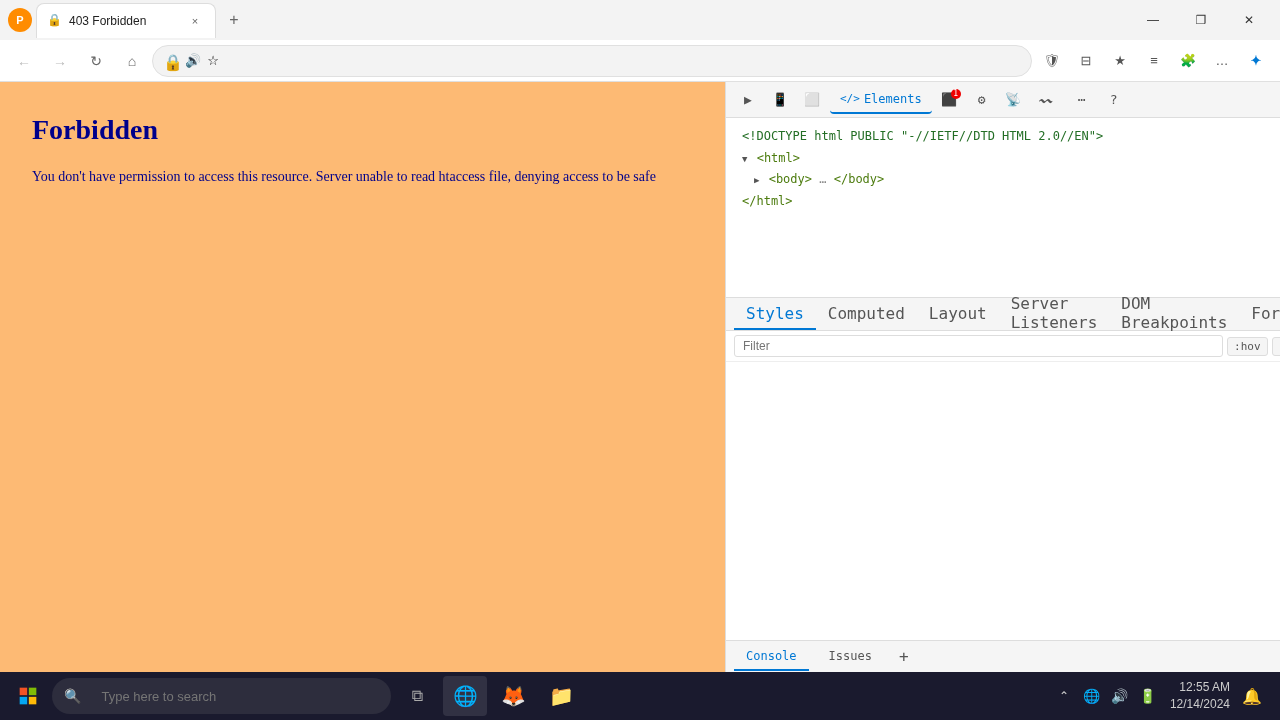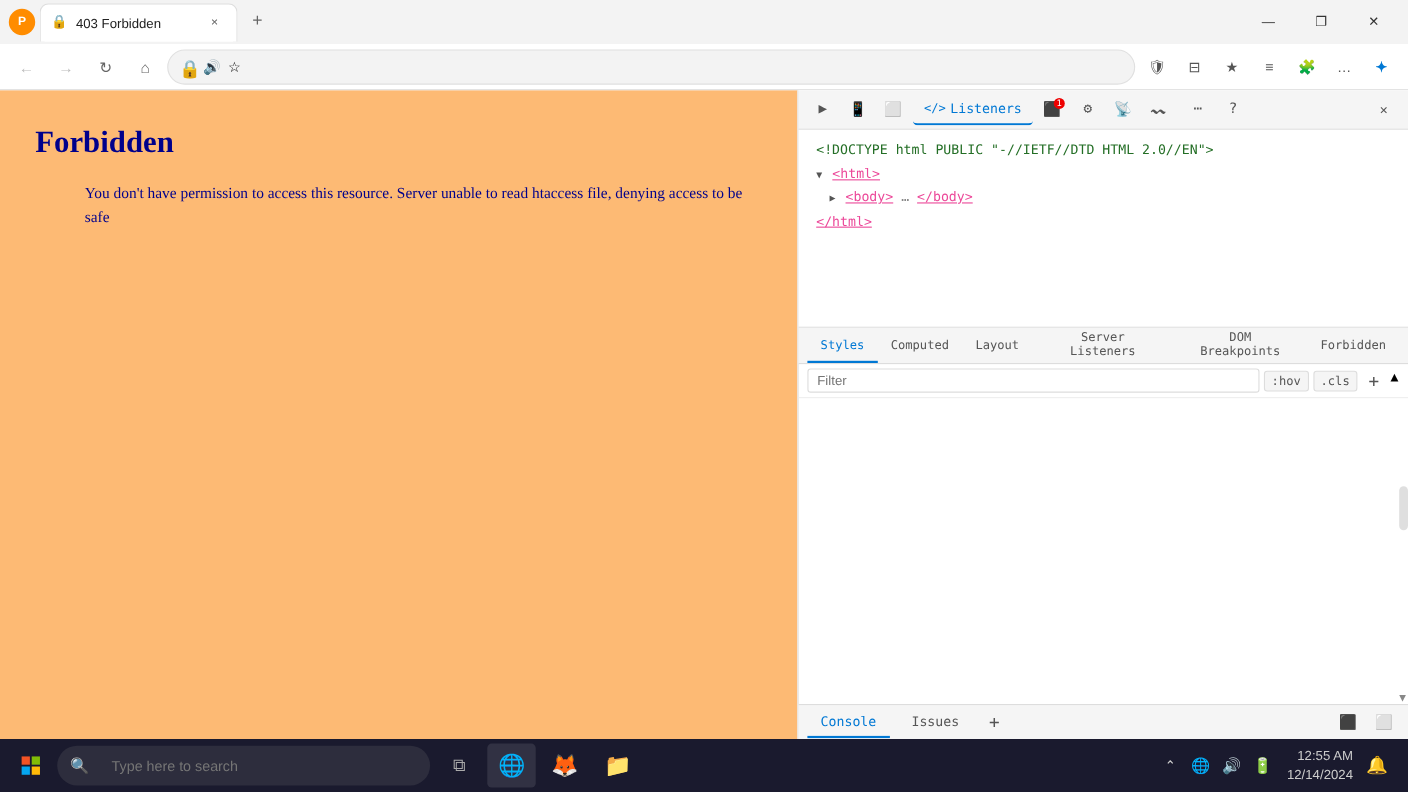--- a/index.html
+++ b/index.html
@@ -106,21 +106,21 @@
     
     .browser-content {
       flex: 0 0 725px; background: #fdba74; padding: 32px; overflow-y: auto;
     }
     .forbidden-title {
       font-size: 28px; font-weight: bold; color: #00008b;
       font-family: 'Times New Roman', serif; margin-bottom: 20px;
     }
     .forbidden-text {
       font-size: 14px; color: #00008b; font-family: 'Times New Roman', serif;
-      line-height: 1.6; margin-bottom: 10px; margin-left: 45px;
+      line-height: 1.6; margin-bottom: 10px;
     }
 
     
     .devtools-panel {
       flex: 1; background: #fff; border-left: 1px solid #ddd;
       display: flex; flex-direction: column; font-family: monospace; font-size: 12px;
     }
     .devtools-toolbar {
       height: 36px; background: #f5f5f5; display: flex; align-items: center;
       padding: 0 8px; gap: 4px; border-bottom: 1px solid #ddd;
@@ -140,33 +140,33 @@
       margin-left: auto; width: 28px; height: 28px; border-radius: 4px;
       display: flex; align-items: center; justify-content: center; cursor: pointer; color: #555;
     }
 
     
     .html-tree {
       flex: 1; padding: 8px 12px; overflow-y: auto; background: #fff;
       color: #333; font-size: 12px; line-height: 1.8;
     }
     .tree-line { padding-left: 4px; white-space: nowrap; }
-    .tree-line .tag { color: #ec4899; text-decoration: underline; }
+    .tree-line .tag { color: #4d7c0f; }
     .tree-line .comment { color: #236e25; }
     .tree-expand { cursor: pointer; color: #555; font-size: 10px; margin-right: 2px; }
     .tree-indent { padding-left: 16px; }
 
     
     .styles-tabs {
       display: flex; align-items: center; gap: 0; border-bottom: 1px solid #ddd;
       background: #f5f5f5; padding: 0 8px;
     }
     .styles-tab {
       height: 32px; padding: 0 12px; display: flex; align-items: center;
-      font-size: 11px; cursor: pointer; color: #555; border-bottom: 2px solid transparent; text-align: center;
+      font-size: 16px; cursor: pointer; color: #555; border-bottom: 2px solid transparent;
     }
     .styles-tab.active { color: #0078d4; border-bottom-color: #0078d4; }
 
     .styles-filter-bar {
       display: flex; align-items: center; padding: 4px 8px; gap: 4px;
       border-bottom: 1px solid #eee;
     }
     .styles-filter-input {
       flex: 1; border: 1px solid #ddd; border-radius: 3px; padding: 3px 8px;
       font-size: 12px; outline: none; background: #fff;
@@ -278,21 +278,21 @@
 
     <div class="devtools-panel" style="position:relative;">
 
       <div class="devtools-toolbar">
         <div class="devtools-icon-btn" title="Inspect">▶</div>
         <div class="devtools-icon-btn">📱</div>
         <div class="devtools-icon-btn">⬜</div>
 
         <div class="devtools-panel-tab active">
           <span style="font-size:11px;">&lt;/&gt;</span>
-          <span>Listeners</span>
+          <span>Elements</span>
         </div>
 
         <div class="devtools-icon-btn" style="position:relative;">
           <span>⬛</span>
           <span style="position:absolute; top:3px; right:3px; background:#e00; color:#fff; border-radius:50%; width:10px; height:10px; font-size:8px; display:flex; align-items:center; justify-content:center;">1</span>
         </div>
         <div class="devtools-icon-btn">⚙</div>
         <div class="devtools-icon-btn">📡</div>
         <div class="devtools-icon-btn">〰</div>
 

